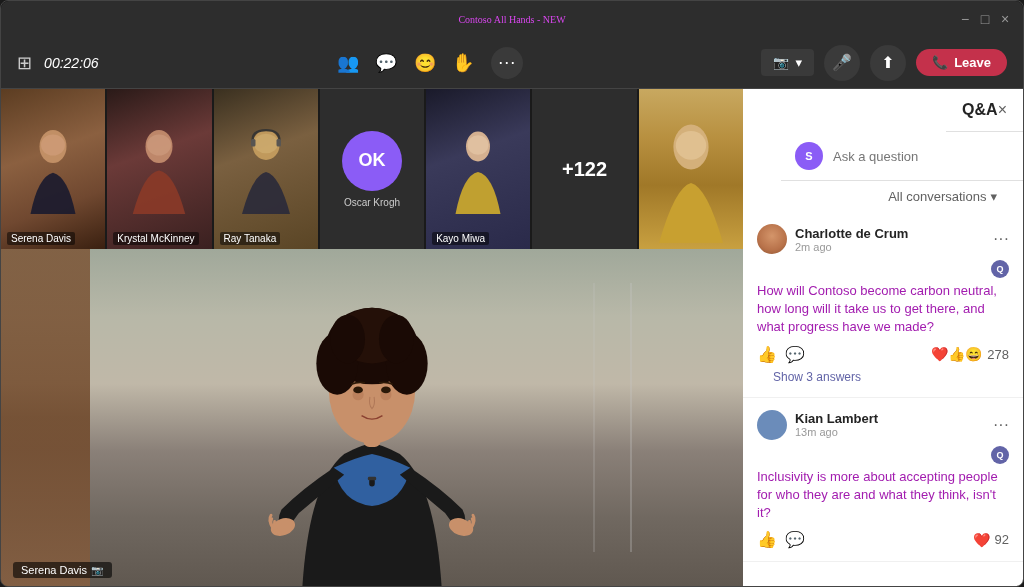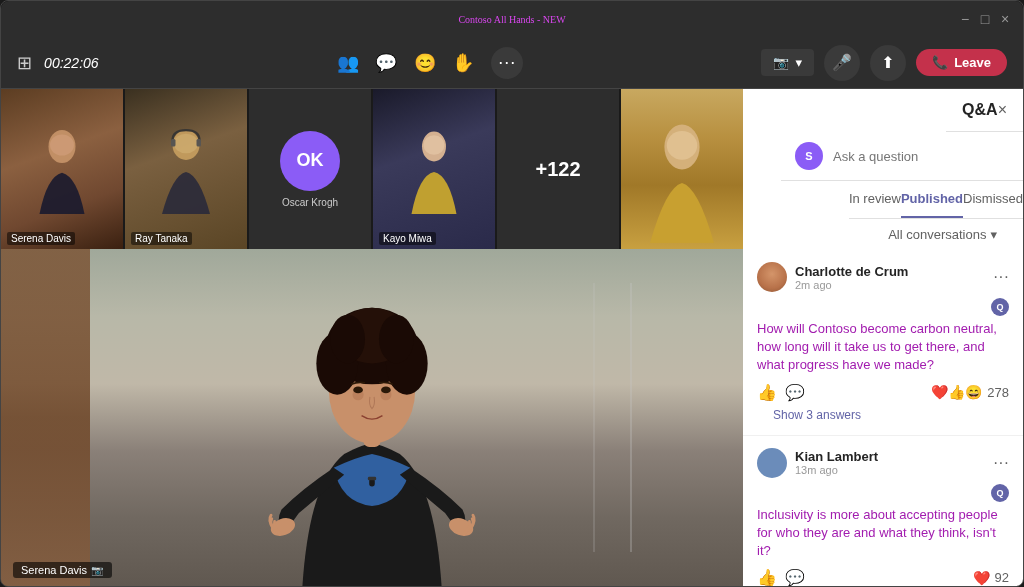--- a/index.html
+++ b/index.html
@@ -522,20 +522,30 @@
 
           <svg viewBox="0 0 80 120" width="60" height="90" style="opacity:0.9;">
             <ellipse cx="40" cy="30" rx="18" ry="22" fill="#c8956a"></ellipse>
             <path d="M10 120 Q20 70 40 65 Q60 70 70 120Z" fill="#1a1a2e"></path>
             <ellipse cx="40" cy="28" rx="16" ry="14" fill="#d4a07a"></ellipse>
           </svg>
         </div>
         <div class="name-label">Serena Davis</div>
       </div>
 
+      <div class="participant-tile" style="position:relative; overflow:hidden; background: linear-gradient(160deg, #2a1a18 0%, #6b3a38 40%, #3a2020 100%);">
+        <div style="width:100%; height:100%; display:flex; align-items:center; justify-content:center;">
+          <svg viewBox="0 0 80 120" width="60" height="90" style="opacity:0.9;">
+            <ellipse cx="40" cy="30" rx="18" ry="22" fill="#c89070"></ellipse>
+            <path d="M5 120 Q20 65 40 62 Q60 65 75 120Z" fill="#8b3a28"></path>
+            <ellipse cx="40" cy="28" rx="16" ry="14" fill="#d4a080"></ellipse>
+          </svg>
+        </div>
+        <div class="name-label">Krystal McKinney</div>
+      </div>
 
       <div class="participant-tile" style="position:relative; overflow:hidden; background: linear-gradient(160deg, #3a3020 0%, #7a6040 40%, #5a4525 100%);">
         <div style="width:100%; height:100%; display:flex; align-items:center; justify-content:center;">
           <svg viewBox="0 0 80 120" width="60" height="90" style="opacity:0.9;">
             <ellipse cx="40" cy="28" rx="18" ry="20" fill="#c8a060"></ellipse>
             <path d="M8 120 Q22 68 40 64 Q58 68 72 120Z" fill="#2a2a3a"></path>
             <ellipse cx="40" cy="26" rx="16" ry="13" fill="#d4b070"></ellipse>
 
             <path d="M22 22 Q22 8 40 8 Q58 8 58 22" stroke="#333" stroke-width="3" fill="none"></path>
             <rect x="20" y="20" width="6" height="10" rx="2" fill="#555"></rect>
@@ -648,25 +658,20 @@
     <div class="qa-header">
       <span class="qa-title">Q&amp;A</span>
       <span class="qa-close">×</span>
     </div>
 
     <div class="ask-question-bar">
       <div class="ask-avatar">S</div>
       <input class="ask-input" type="text" readonly="" placeholder="Ask a question" style="">
     </div>
 
-    <div class="qa-tabs">
-      <div class="qa-tab">In review</div>
-      <div class="qa-tab active">Published</div>
-      <div class="qa-tab">Dismissed</div>
-    </div>
 
     <div class="conversations-filter">
       <span>All conversations</span>
       <span>▾</span>
     </div>
 
     <div class="qa-questions">
 
       <div class="question-card">
         <div class="question-user-row">

